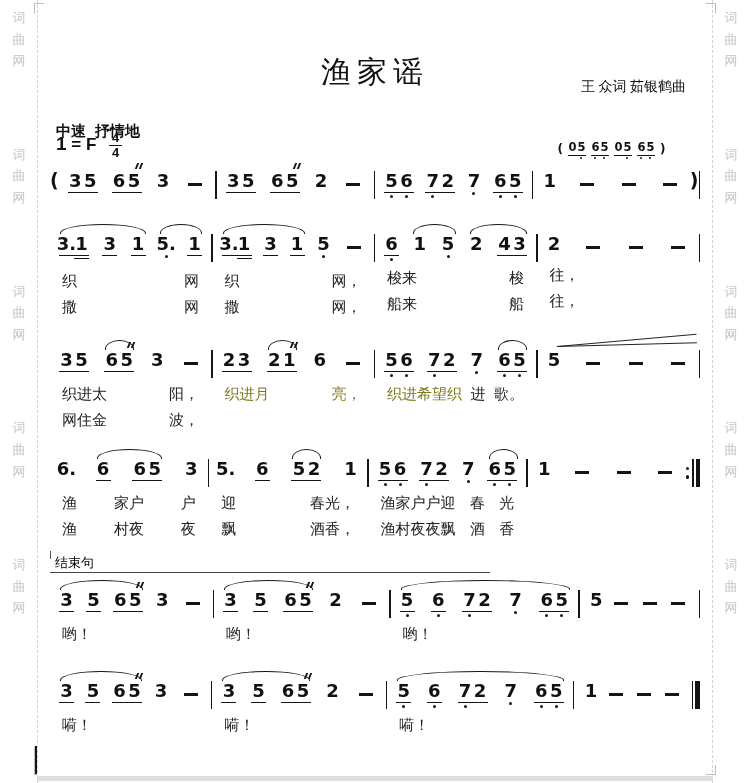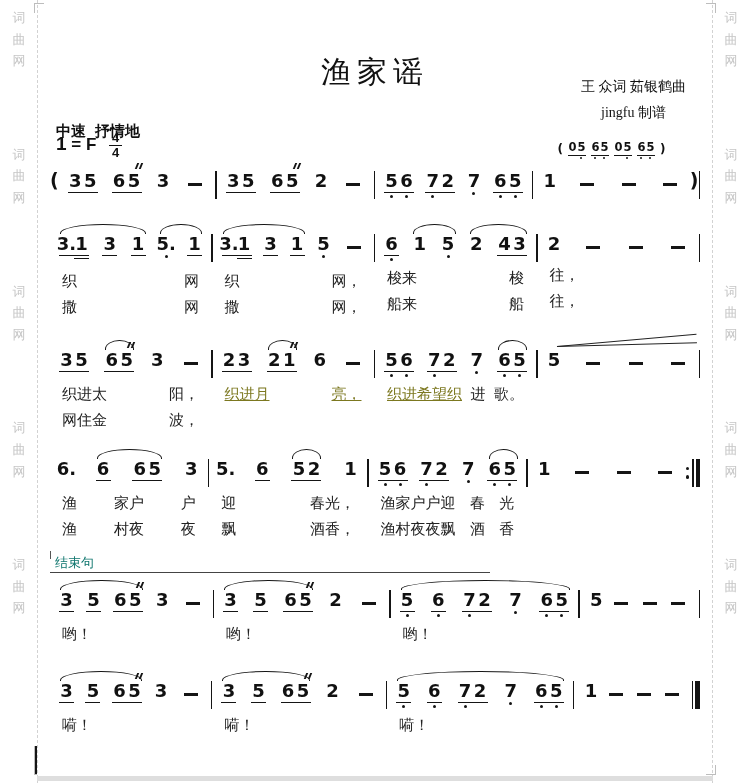--- a/index.html
+++ b/index.html
@@ -67,26 +67,26 @@
   .pickup .ptext{font-size:12px;margin-top:0;}
   .note.small{width:9px;}
   .note.small .digit{font-size:11.5px;}
   .note.small .ul{height:1px;margin-top:1px;}
   .note.small .odot{width:2px;height:2px;margin-top:1px;}
   .note.small .ldots{height:4px;}
   
   .lyr{display:flex;justify-content:space-between;padding:0 12px;margin-top:7px;
        font-size:15px;font-family:"Liberation Serif",serif;color:#222;min-height:18px;}
   .ltok{white-space:nowrap;}
-  .olv{color:#7c7820;text-decoration:underline;}
+  .olv{color:#7c7820;}
   
   .ending{position:relative;height:24px;margin-bottom:0;}
   .end-tick{position:absolute;left:0;top:0;width:1px;height:8px;background:#555;}
   .end-line{position:absolute;left:0;top:21px;width:440px;border-top:1px solid #444;}
-  .end-label{position:absolute;left:5px;top:3px;font-size:13px;color:#0f766e;}
+  .end-label{position:absolute;left:5px;top:3px;font-size:13px;color:#000000;}
   
   .hairpin{position:absolute;top:2px;left:12%;right:1%;height:12px;}
   .hp{position:absolute;left:0;width:100%;height:1px;background:#222;transform-origin:left center;}
   .hp.a{top:9px;transform:rotate(-5deg);}
   .hp.b{top:9px;transform:rotate(-1.5deg);}
 </style>
 </head>
 <body>
 
 <div class="page">
@@ -150,21 +150,20 @@
   <div class="corner tl"></div>
   <div class="corner tr"></div>
   <div class="corner bl"></div>
   <div class="corner br"></div>
 
   <div class="content">
     <div class="header">
       <div class="title">渔家谣</div>
       <div class="credits">
         <div>王 众词  茹银鹤曲</div>
-        <div>jingfu 制谱</div>
       </div>
       <div class="keysig">
         <span class="k1">1</span>
         <span>=</span>
         <span>F</span>
         <span class="frac">
           <span class="num" style="display:block;">4</span>
           <span style="display:block;">4</span>
         </span>
       </div>

